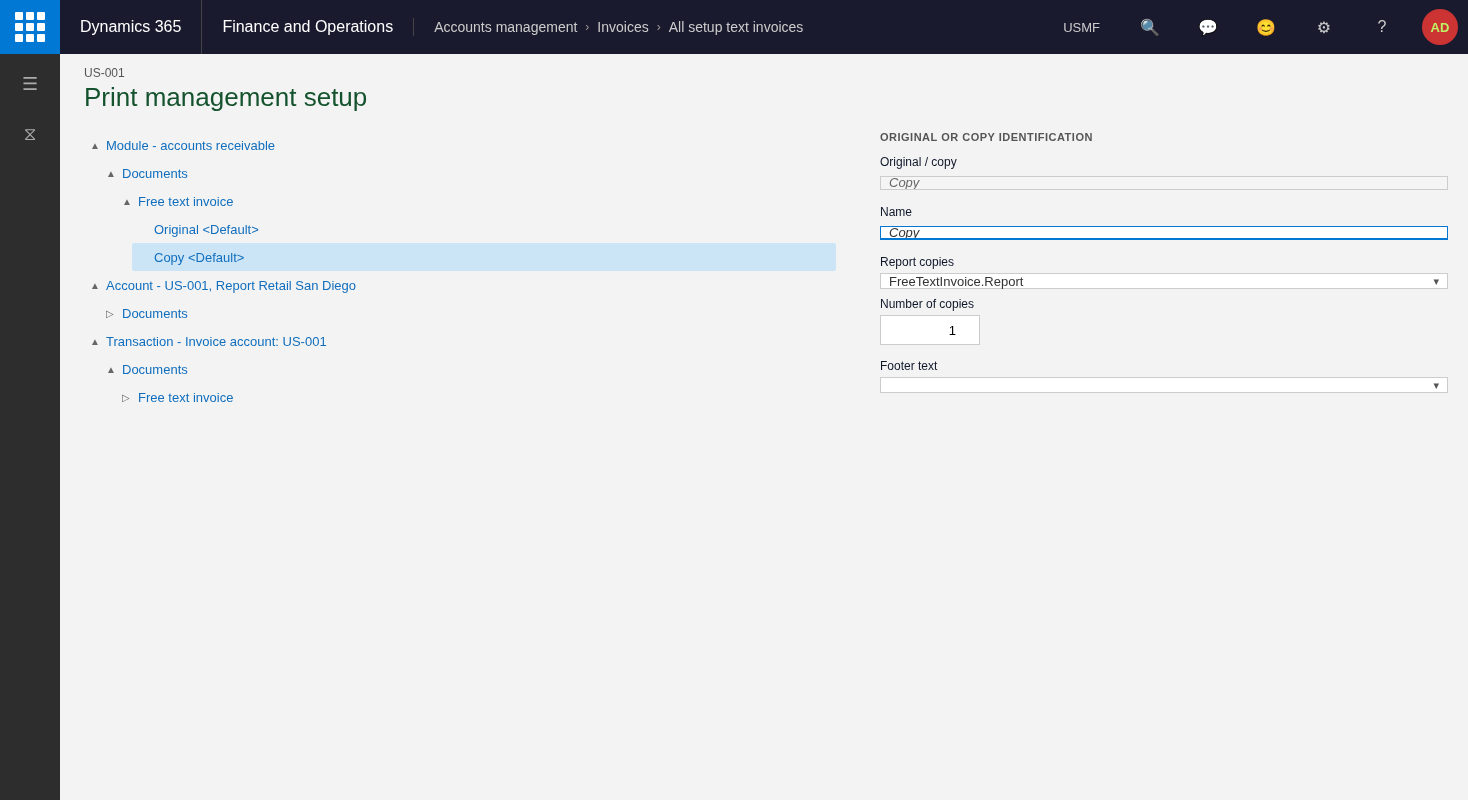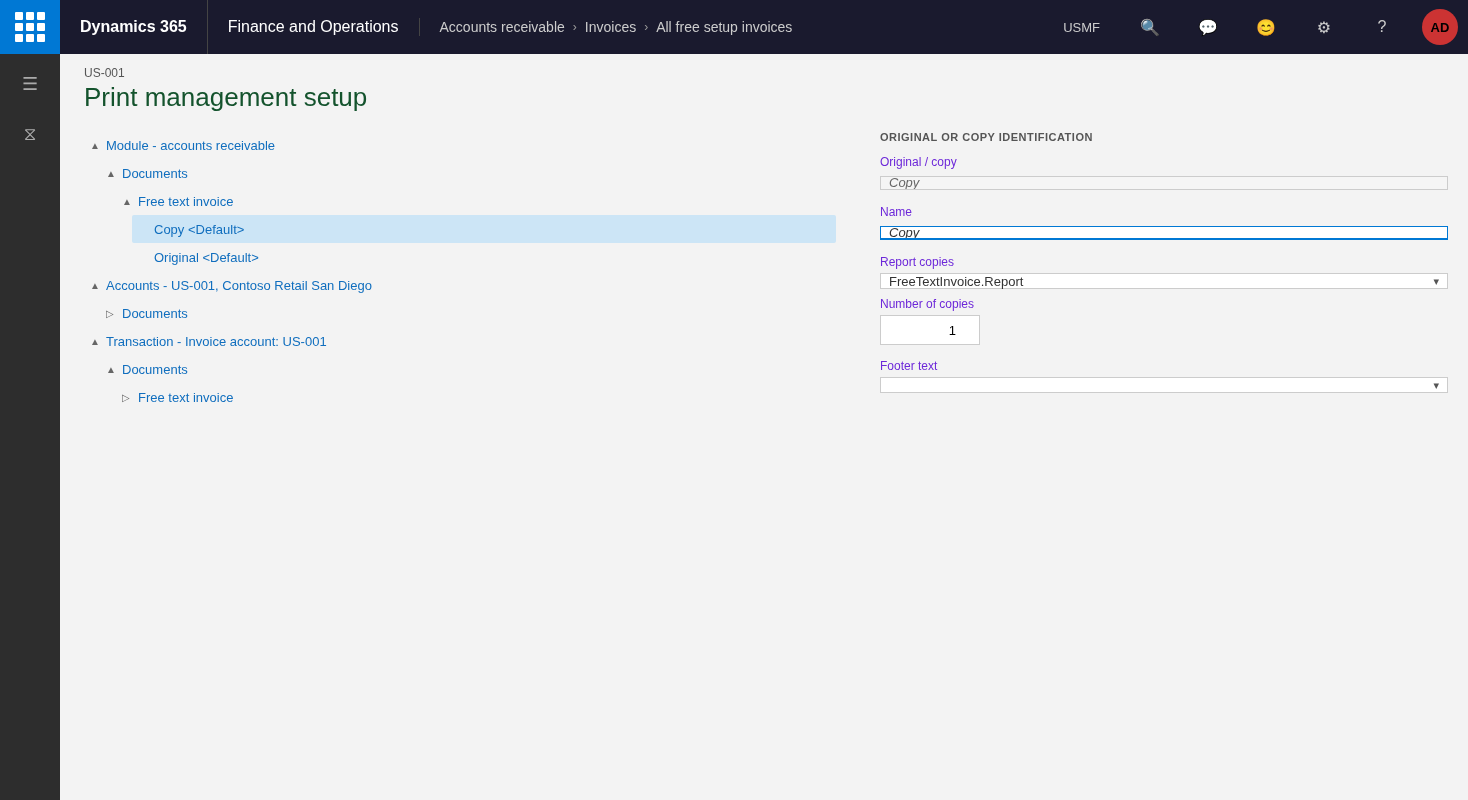--- a/index.html
+++ b/index.html
@@ -38,21 +38,21 @@
     .topnav-brand {
       display: flex;
       align-items: center;
       height: 54px;
       padding: 0 20px;
       border-right: 1px solid #444;
     }
     .topnav-brand-d365 {
       color: white;
       font-size: 16px;
-      font-weight: 700;
+      font-weight: 400;
     }
     .topnav-module {
       padding: 0 20px;
       font-size: 16px;
       color: white;
       font-weight: 300;
       border-right: 1px solid #444;
     }
     .topnav-breadcrumb {
       display: flex;
@@ -88,21 +88,21 @@
       border-radius: 3px;
     }
     .topnav-avatar {
       width: 36px;
       height: 36px;
       background: #c33;
       border-radius: 50%;
       display: flex;
       align-items: center;
       justify-content: center;
-      color: #000000;
+      color: #bef264;
       font-size: 13px;
       font-weight: bold;
       cursor: pointer;
     }
 
     
     .left-sidebar {
       position: absolute;
       left: 0;
       top: 54px;
@@ -212,21 +212,21 @@
       letter-spacing: 0.5px;
       text-transform: uppercase;
       margin-bottom: 12px;
     }
 
     .field-group {
       margin-bottom: 14px;
     }
     .field-label {
       font-size: 12px;
-      color: #6d28d9;
+      color: #0f172a;
       margin-bottom: 4px;
     }
     .field-input {
       width: 100%;
       height: 14px;
       border: 1px solid #ccc;
       padding: 4px 8px;
       font-size: 13px;
       color: #333;
       background: white;
@@ -289,25 +289,25 @@
       <div class="apps-grid-dot"></div>
         <div class="apps-grid-dot"></div>
         <div class="apps-grid-dot"></div>
     </div>
   </div>
   <div class="topnav-brand">
     <span class="topnav-brand-d365">Dynamics 365</span>
   </div>
   <div class="topnav-module">Finance and Operations</div>
   <div class="topnav-breadcrumb">
-    <span class="breadcrumb-link">Accounts receivable</span>
+    <span class="breadcrumb-link">Accounts management</span>
     <span class="breadcrumb-sep">›</span>
     <span class="breadcrumb-link">Invoices</span>
     <span class="breadcrumb-sep">›</span>
-    <span class="breadcrumb-link">All free setup invoices</span>
+    <span class="breadcrumb-link">All setup text invoices</span>
   </div>
   <div class="topnav-right">
     <span class="topnav-env">USMF</span>
     <div class="topnav-icon-btn">🔍</div>
     <div class="topnav-icon-btn">💬</div>
     <div class="topnav-icon-btn">😊</div>
     <div class="topnav-icon-btn">⚙</div>
     <div class="topnav-icon-btn">?</div>
     <div class="topnav-avatar">AD</div>
   </div>
@@ -336,33 +336,33 @@
       <div class="tree-node tree-indent-1">
         <span class="arrow">▲ </span>
         <span class="label">Documents</span>
       </div>
 
       <div class="tree-node tree-indent-2">
         <span class="arrow">▲ </span>
         <span class="label">Free text invoice</span>
       </div>
 
+      <div class="tree-node tree-indent-3">
+        <span class="arrow">&nbsp;&nbsp;</span>
+        <span class="label">Original &lt;Default&gt;</span>
+      </div>
+
       <div class="tree-node tree-indent-3 selected">
         <span class="arrow">&nbsp;&nbsp;</span>
         <span class="label">Copy &lt;Default&gt;</span>
       </div>
 
-      <div class="tree-node tree-indent-3">
-        <span class="arrow">&nbsp;&nbsp;</span>
-        <span class="label">Original &lt;Default&gt;</span>
-      </div>
-
       <div class="tree-node tree-indent-0">
         <span class="arrow">▲ </span>
-        <span class="label">Accounts - US-001, Contoso Retail San Diego</span>
+        <span class="label">Account - US-001, Report Retail San Diego</span>
       </div>
 
       <div class="tree-node tree-indent-1">
         <span class="arrow">▷ </span>
         <span class="label">Documents</span>
       </div>
 
       <div class="tree-node tree-indent-0">
         <span class="arrow">▲ </span>
         <span class="label">Transaction - Invoice account: US-001</span>

